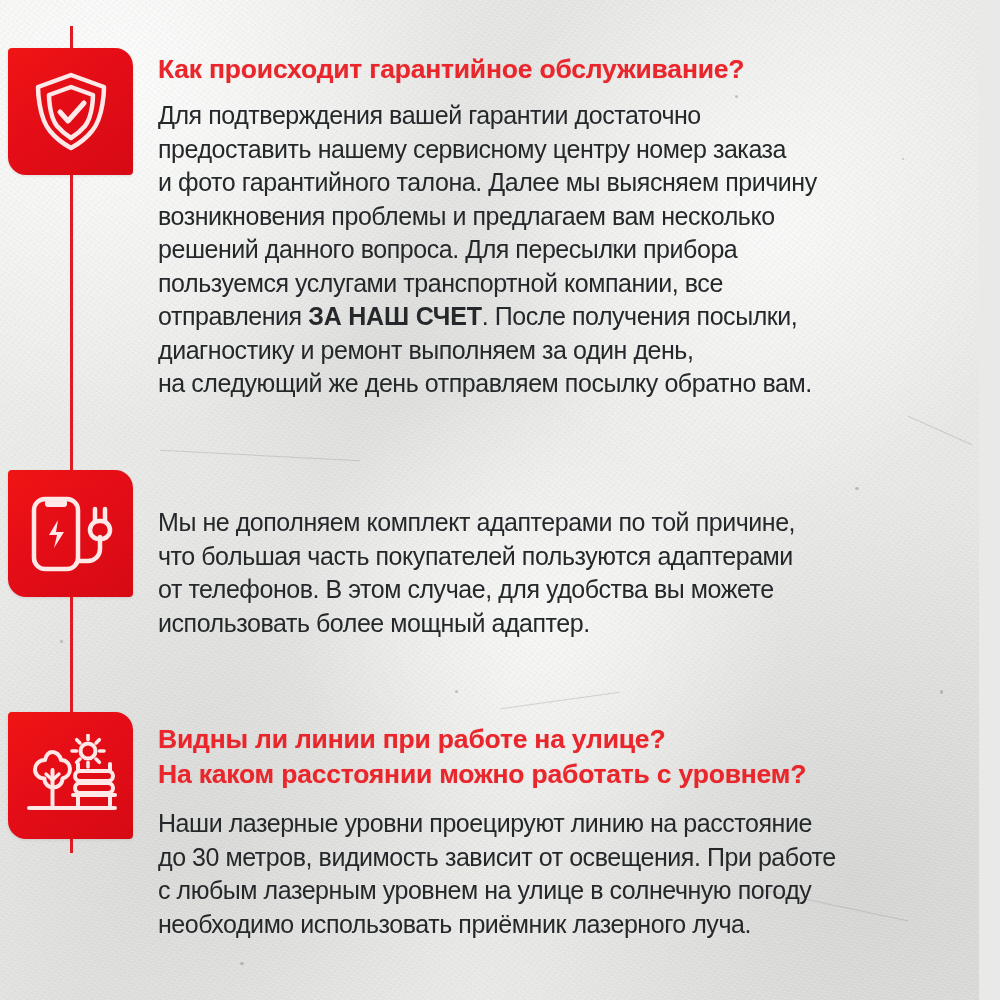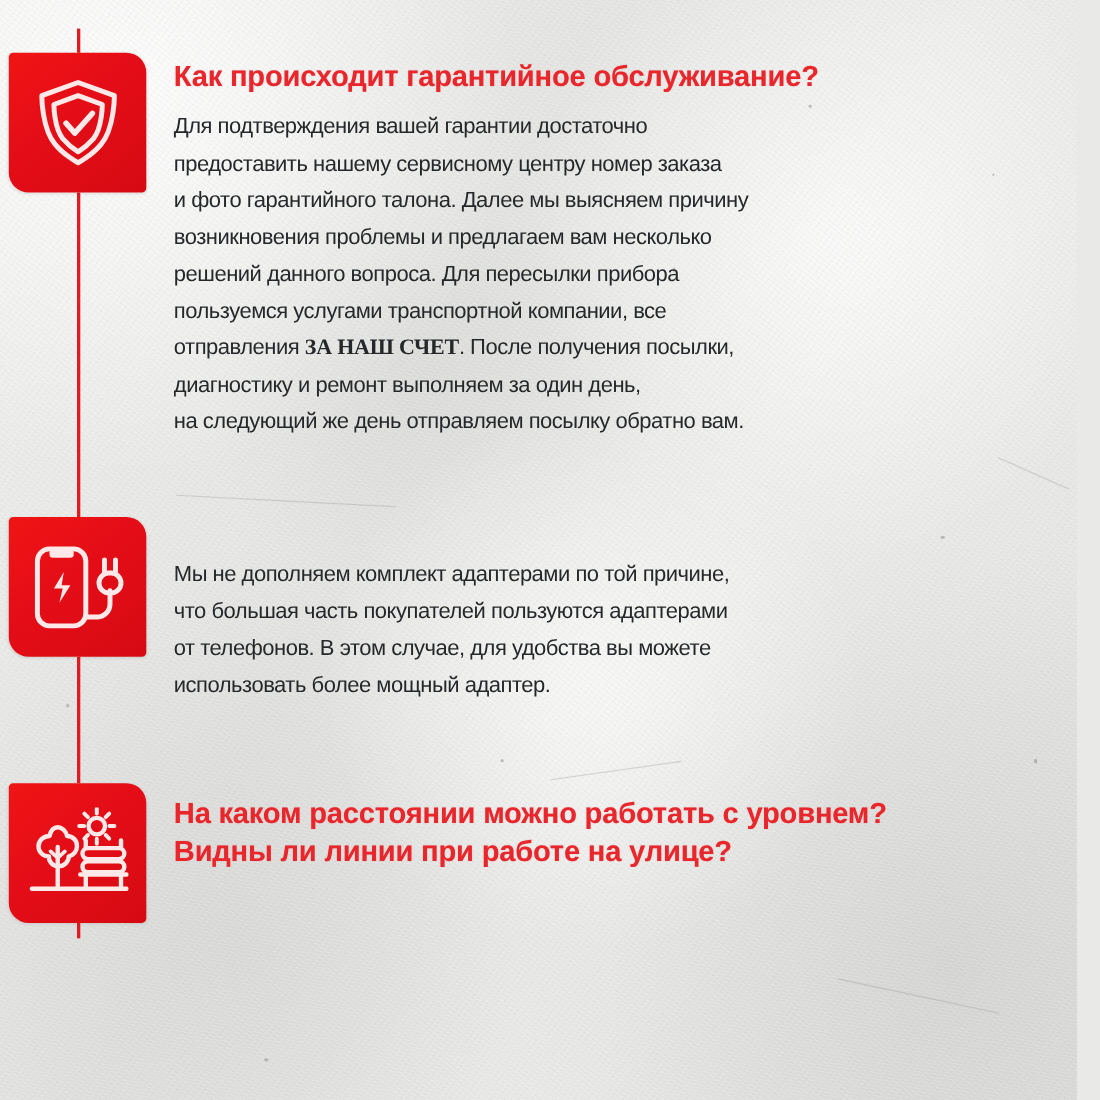--- a/index.html
+++ b/index.html
@@ -93,31 +93,30 @@
     font-size: 26.5px;
     line-height: 35px;
     letter-spacing: -0.2px;
     margin: 0;
     white-space: nowrap;
     text-shadow: 0 0 1px rgba(232,38,43,0.35);
   }
   .body-text {
     color: #25282a;
     font-family: "Liberation Sans", sans-serif;
-    font-size: 20px;
+    font-size: 25px;
     line-height: 33.5px;
     letter-spacing: -0.45px;
     margin: 0;
     white-space: pre-line;
     font-stretch: condensed;
   }
   .body-text b {
     font-weight: bold;
     letter-spacing: -0.2px;
-    font-family: Liberation Serif, serif;
   }
 
   
   #block-1 { top: 52px; }
   #block-1 .body-text { margin-top: 12px; }
   #block-2 { top: 478px; }
   #block-2 .body-text { margin-top: 28px; }
   #block-3 { top: 722px; }
   #block-3 .body-text { margin-top: 15px; }
 
@@ -228,17 +227,21 @@
   </div>
 
   <div class="block" id="block-2">
     <p class="body-text"><span>Мы не дополняем комплект адаптерами по той причине,
 что большая часть покупателей пользуются адаптерами
 от телефонов. В этом случае, для удобства вы можете
 использовать более мощный адаптер.</span></p>
   </div>
 
   <div class="block" id="block-3">
+    <h2 class="heading">Видны ли линии при работе на улице?</h2>
     <h2 class="heading">На каком расстоянии можно работать с уровнем?</h2>
-    <h2 class="heading">Видны ли линии при работе на улице?</h2>
+    <p class="body-text"><span>Наши лазерные уровни проецируют линию на расстояние
+до 30 метров, видимость зависит от освещения. При работе
+с любым лазерным уровнем на улице в солнечную погоду
+необходимо использовать приёмник лазерного луча.</span></p>
   </div>
 
 </div>
 
 </body></html>

